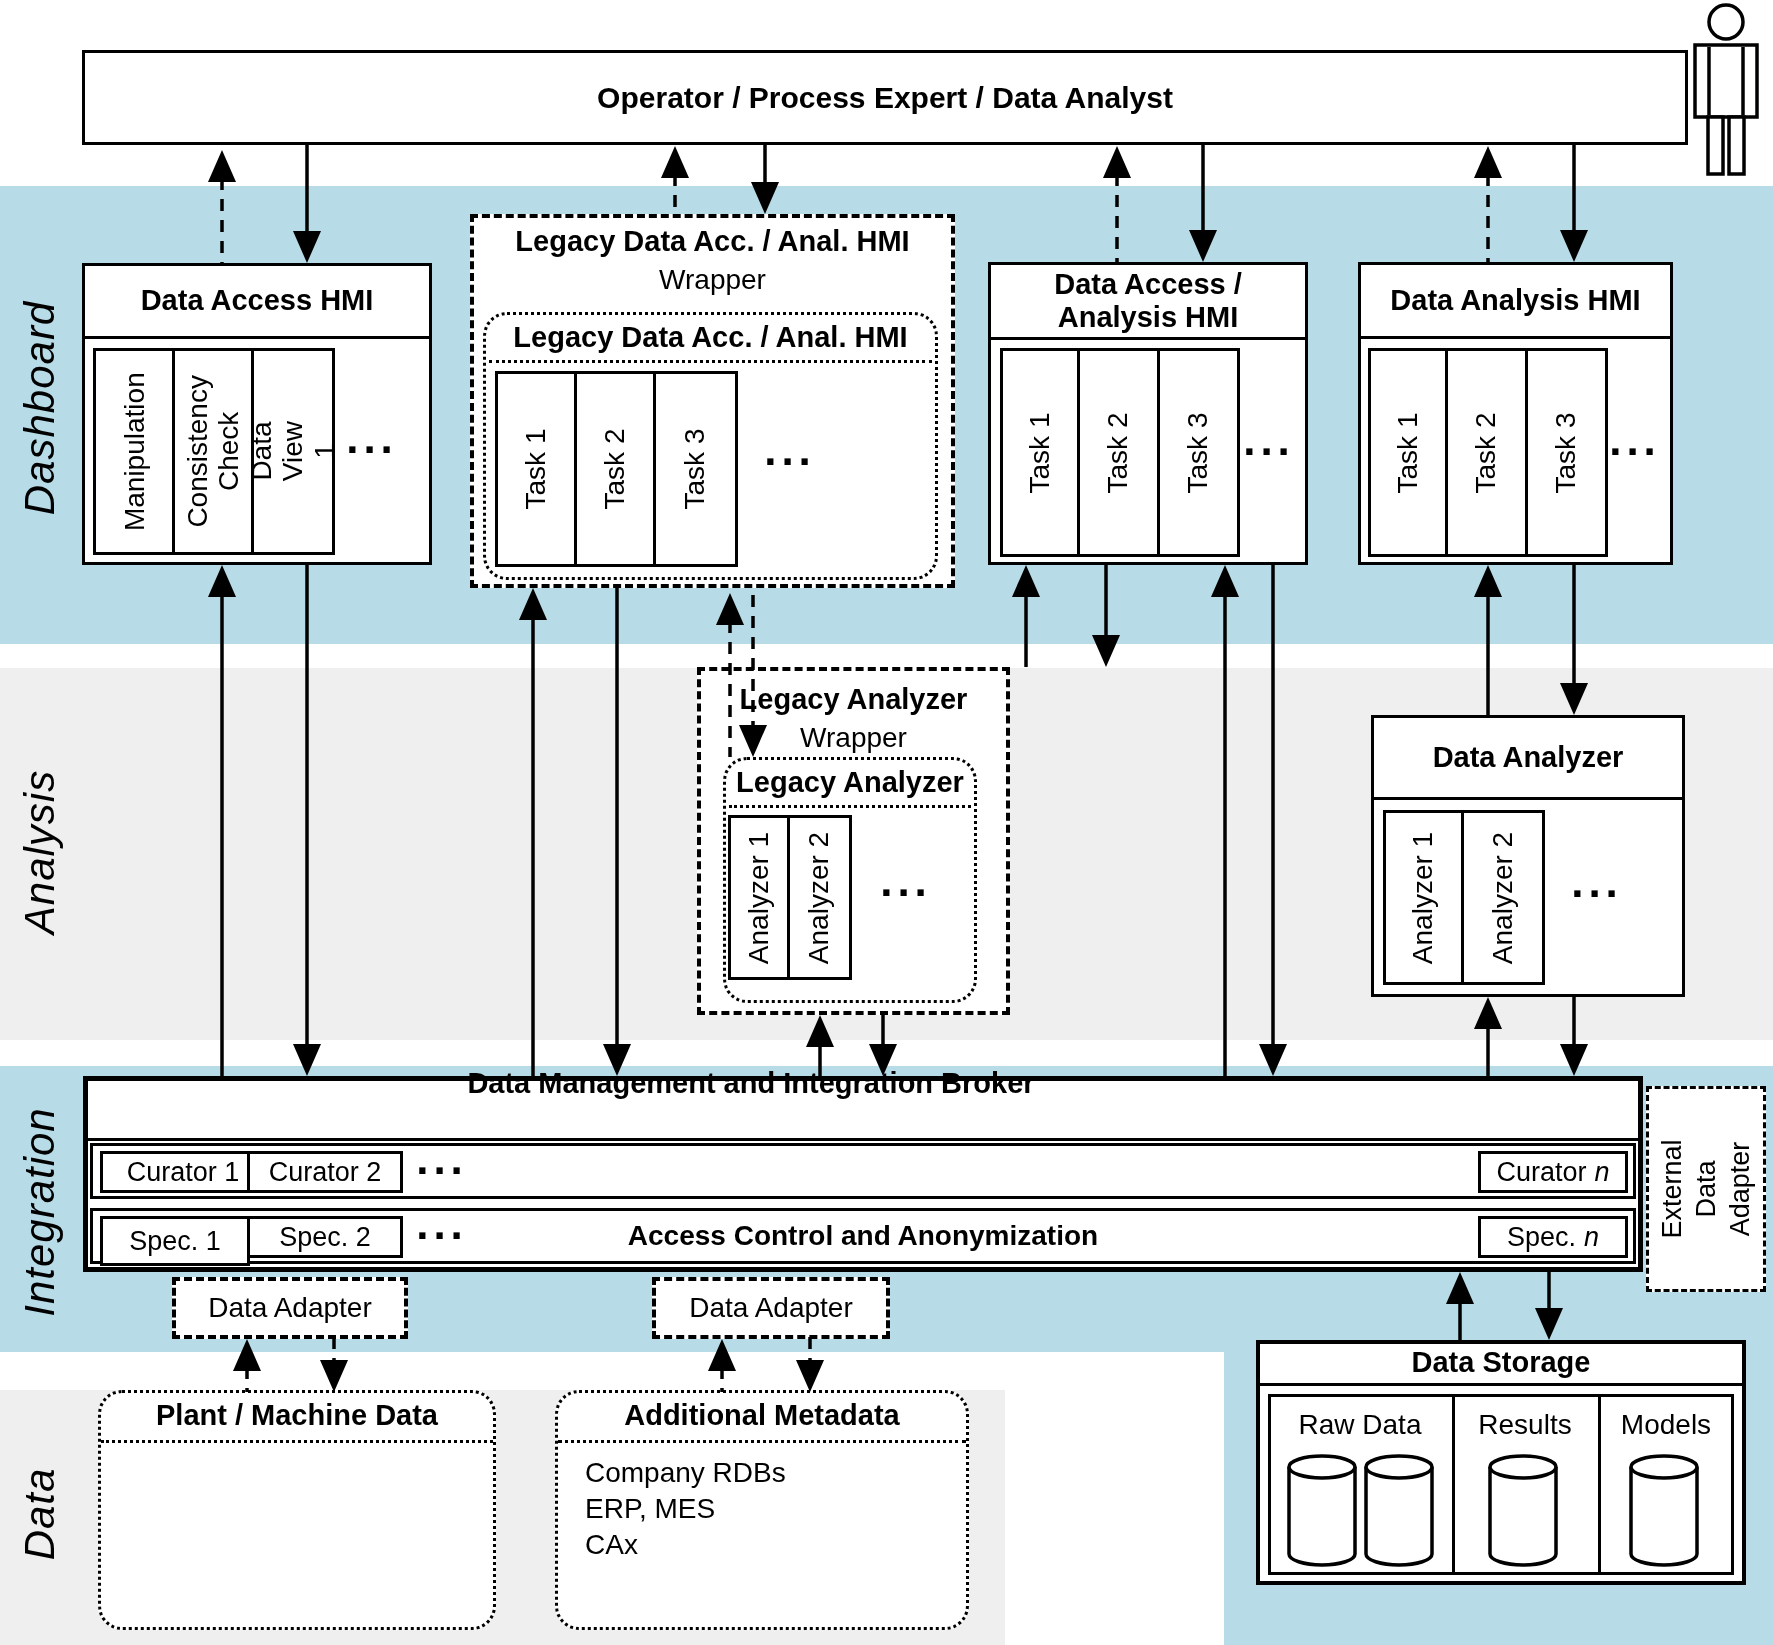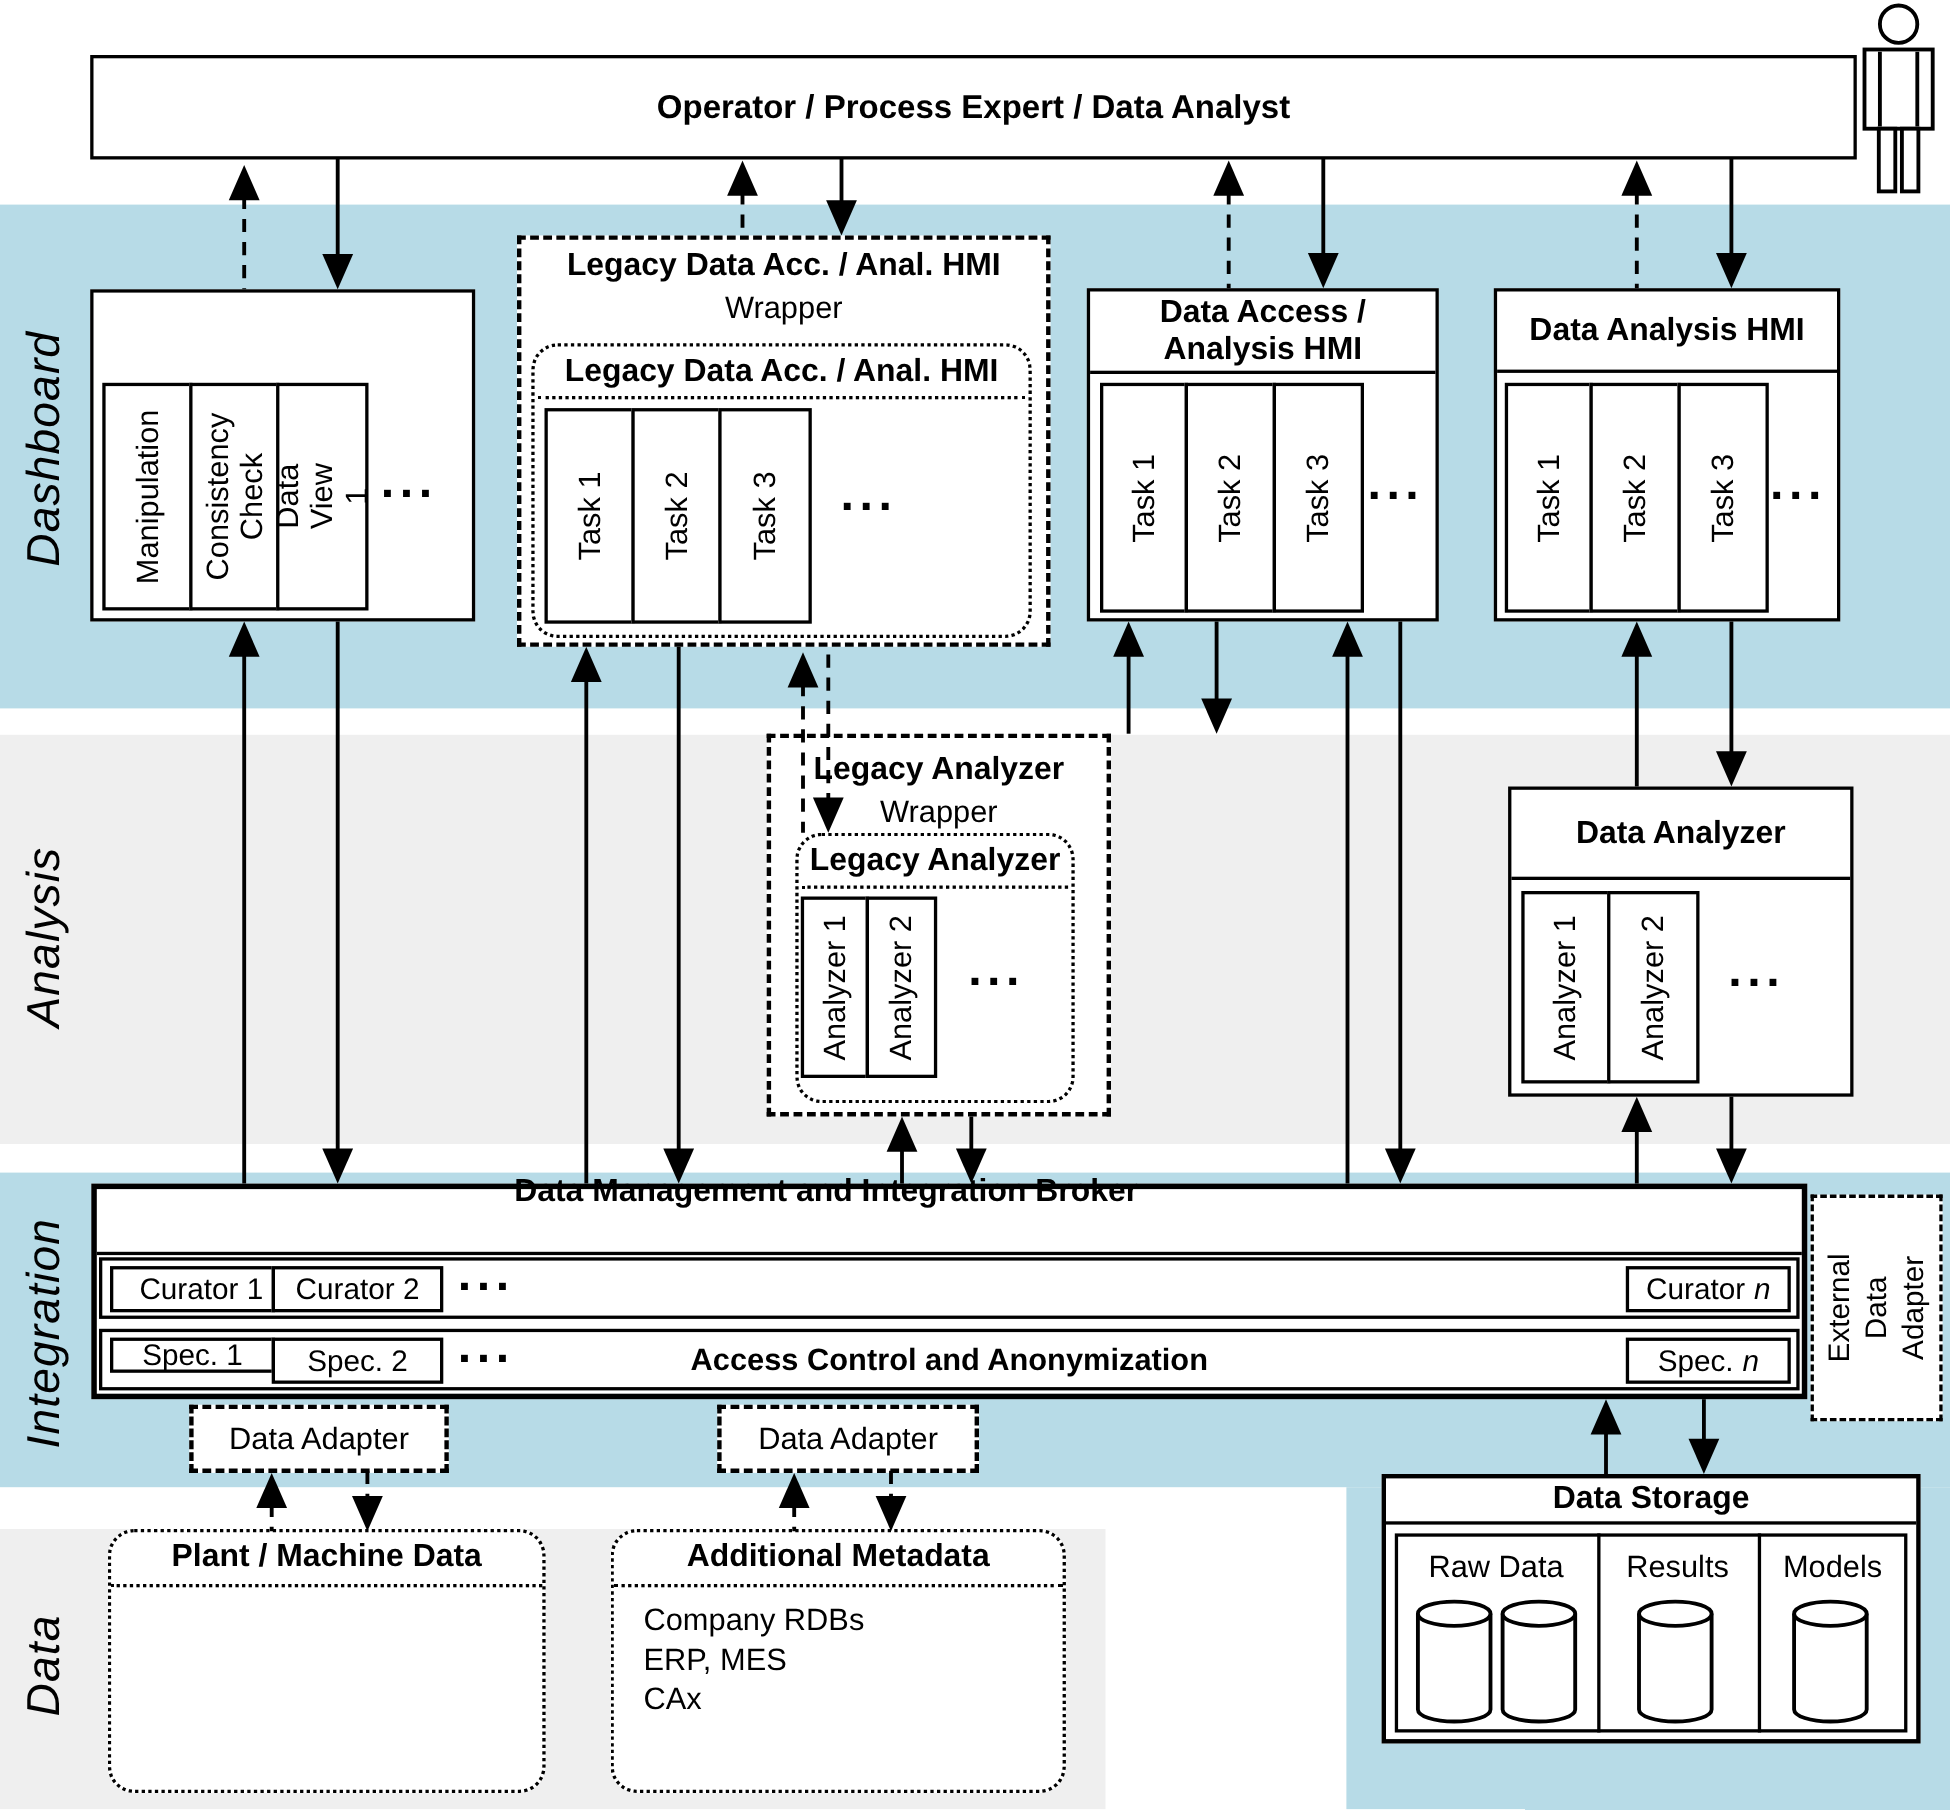--- a/index.html
+++ b/index.html
@@ -56,20 +56,23 @@
     </div>
   <div class="layerlab" style="left:-110px;top:1484px;width:300px;height:60px;">
       <span>Data</span>
     </div>
 
   <div class="box flexc z10" style="left:82px;top:50px;width:1606px;height:95px;">
     <span style="font-weight:bold;font-size:30px;">Operator / Process Expert / Data Analyst</span>
   </div>
 
   <div class="box z10" style="left:82px;top:263px;width:350px;height:302px;"></div>
+  <div class="hdr z10" style="left:85px;top:266px;width:344px;height:73px;border-bottom:3px solid #000;">
+    <span>Data Access HMI</span>
+    </div>
   <div class="vitem z10" style="left:93px;top:348px;width:82px;height:207px;">
     <span class="vtextw" style="width:195px;">Manipulation</span>
     </div>
   <div class="vitem z10" style="left:172px;top:348px;width:82px;height:207px;">
     <span class="vtextw" style="width:195px;">Consistency Check</span>
     </div>
   <div class="vitem z10" style="left:251px;top:348px;width:84px;height:207px;">
     <span class="vtextw" style="width:195px;">Data View 1</span>
     </div>
   <div class="dots z10" style="left:332px;top:422px;width:80px;height:56px;">
@@ -188,21 +191,21 @@
     </div>
   <div class="smallbox z10" style="left:1478px;top:1151px;width:150px;height:42px;">
     <span>Curator</span>
       <i style="margin-left:8px;">n</i>
     </div>
 
   <div class="bandrow z10" style="left:90px;top:1208px;width:1546px;height:56px;"></div>
   <div class="rowlabel z10" style="left:90px;top:1208px;width:1546px;height:56px;">
     <span>Access Control and Anonymization</span>
     </div>
-  <div class="smallbox z10" style="left:100px;top:1216px;width:150px;height:32px;">
+  <div class="smallbox z10" style="left:100px;top:1216px;width:150px;height:50px;">
     <span>Spec. 1</span>
     </div>
   <div class="smallbox z10" style="left:247px;top:1216px;width:156px;height:42px;">
     <span>Spec. 2</span>
     </div>
   <div class="dots z10" style="left:410px;top:1208px;width:64px;height:56px;">
     <span>...</span>
     </div>
   <div class="smallbox z10" style="left:1478px;top:1216px;width:150px;height:42px;">
     <span>Spec.</span>

